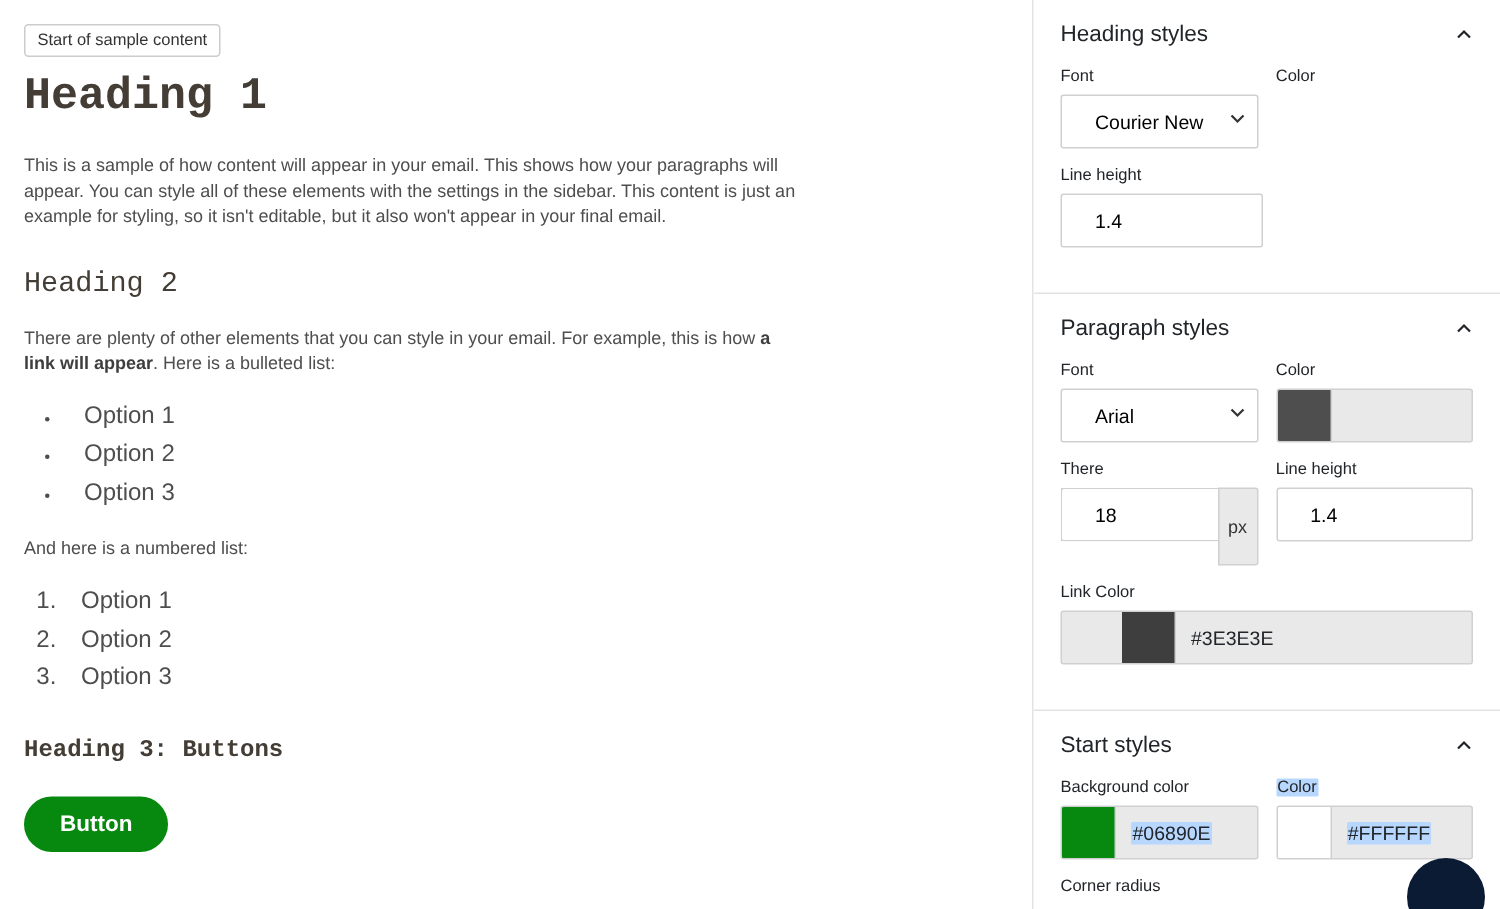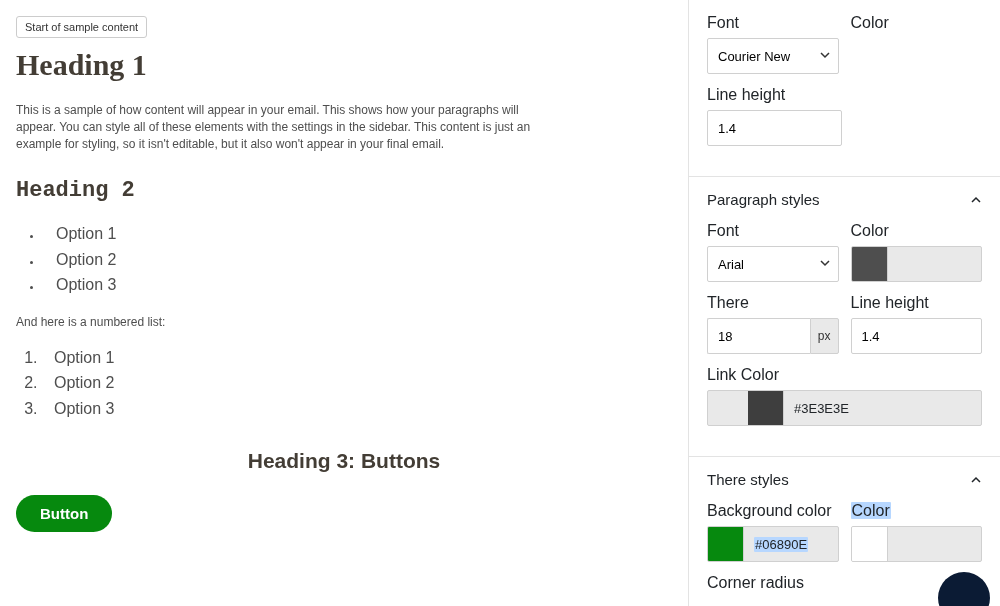--- a/index.html
+++ b/index.html
@@ -2,85 +2,96 @@
 <html><head>
 <meta charset="utf-8">
 <style>
   * { box-sizing: border-box; margin: 0; padding: 0; }
   html, body { width: 1000px; height: 606px; overflow: hidden; font-family: Arial, sans-serif; color: #212529; background: #fff; }
   .app { display: flex; width: 100%; height: 100%; }
 
   
   .preview { flex: 1; padding: 16px 16px 16px 16px; overflow: hidden; position: relative; }
   .tag { display: inline-block; border: 1px solid #ccc; border-radius: 3px; padding: 4px 8px; font-size: 11px; color: #333; background: #fff; margin-bottom: 6px; }
-  .h1 { font-family: Liberation Serif, serif; font-size: 30px; font-weight: bold; color: #433D35; margin-bottom: 16px; line-height: 1.4; }
-  .h2 { font-family: "Courier New", monospace; font-size: 22px; font-weight: bold; color: #433D35; margin-top: 24px; margin-bottom: 14px; line-height: 1.4; }
-  .h3 { font-family: Liberation Sans, sans-serif; font-size: 21px; font-weight: bold; color: #433D35; margin-top: 24px; margin-bottom: 16px; line-height: 1.4; text-align: center; }
+  .h1 { font-family: Liberation Mono, monospace; font-size: 30px; font-weight: bold; color: #433D35; margin-bottom: 16px; line-height: 1.4; }
+  .h2 { font-family: "Courier New", monospace; font-size: 19px; font-weight: normal; color: #433D35; margin-top: 24px; margin-bottom: 14px; line-height: 1.4; }
+  .h3 { font-family: Liberation Mono, monospace; font-size: 16px; font-weight: bold; color: #433D35; margin-top: 24px; margin-bottom: 16px; line-height: 1.4; }
   .p { font-family: Arial, sans-serif; font-size: 12px; color: #4E4E4E; line-height: 1.4; margin-bottom: 4px; max-width: 520px; }
   .p .link { color: #3E3E3E; font-weight: bold; }
   ul.bullets, ol.numbers { margin: 14px 0 16px 26px; font-size: 16px; color: #4E4E4E; line-height: 1.6; }
   ul.bullets li { list-style: disc; padding-left: 14px; margin-left: 0; }
   ul.bullets li::marker { font-size: 9px; }
   ol.numbers li { padding-left: 12px; }
   .button { display: inline-block; background: #06890E; color: #fff; border: none; border-radius: 20px; padding: 10px 24px; font-weight: bold; font-size: 15px; cursor: pointer; margin-top: 4px; }
 
   
   .sidebar { width: 312px; border-left: 1px solid #e3e3e3; background: #fff; overflow-y: auto; font-family: -apple-system, 'Segoe UI', Arial, sans-serif; }
   .section { border-bottom: 1px solid #e3e3e3; padding: 14px 18px 18px 18px; }
   .section-head { display: flex; align-items: center; justify-content: space-between; cursor: pointer; margin-bottom: 14px; }
   .section-title { font-size: 15px; color: #212529; }
   .chevron { width: 12px; height: 12px; }
   .chevron svg { width: 12px; height: 12px; display: block; stroke: #212529; }
   .row { display: flex; gap: 12px; margin-bottom: 12px; }
   .field { flex: 1; min-width: 0; }
-  .label { font-size: 16px; color: #212529; margin-bottom: 6px; display: block; }
-  .input, .select { width: 100%; height: 36px; border: 1px solid #d0d0d0; border-radius: 2px; padding: 0 10px; font-size: 13px; background: #fff; font-family: inherit; }
+  .label { font-size: 11px; color: #212529; margin-bottom: 6px; display: block; }
+  .input, .select { width: 100%; height: 36px; border: 1px solid #d0d0d0; border-radius: 2px; padding: 0 22px; font-size: 13px; background: #fff; font-family: inherit; }
   .select-wrap { position: relative; }
   .select-wrap .select { padding-right: 28px; appearance: none; }
   .select-caret { position: absolute; right: 8px; top: 50%; transform: translateY(-50%); pointer-events: none; }
   .select-caret svg { width: 12px; height: 12px; stroke: #333; }
   .size-group { display: flex; }
   .size-group .input { border-right: none; border-top-right-radius: 0; border-bottom-right-radius: 0; }
-  .unit { width: 38px; height: 36px; border: 1px solid #d0d0d0; border-left: 1px solid #d0d0d0; background: #e9e9e9; display: flex; align-items: center; justify-content: center; font-size: 12px; color: #333; border-top-right-radius: 2px; border-bottom-right-radius: 2px; }
+  .unit { width: 38px; height: 52px; border: 1px solid #d0d0d0; border-left: 1px solid #d0d0d0; background: #e9e9e9; display: flex; align-items: center; justify-content: center; font-size: 12px; color: #333; border-top-right-radius: 2px; border-bottom-right-radius: 2px; }
   .swatch-field { display: flex; height: 36px; border: 1px solid #d0d0d0; border-radius: 2px; background: #e9e9e9; overflow: hidden; cursor: pointer; }
   .swatch-field.full { width: 100%; padding-left: 40px; }
   .swatch { width: 36px; height: 100%; border-right: 1px solid #d0d0d0; }
   .swatch-code { flex: 1; padding: 0 10px; display: flex; align-items: center; font-size: 13px; color: #212529; }
   .highlight { background: #b7d7ff; border-radius: 1px; padding: 0 1px; }
 
   .floating-fab { position: fixed; right: 10px; bottom: -18px; width: 52px; height: 52px; border-radius: 50%; background: #0b1b34; }
 </style>
 </head>
 <body>
 
 <div class="app">
 
   <div class="preview">
     <div class="tag">Start of sample content</div>
     <div class="h1">Heading 1</div>
     <p class="p">This is a sample of how content will appear in your email. This shows how your paragraphs will appear. You can style all of these elements with the settings in the sidebar. This content is just an example for styling, so it isn't editable, but it also won't appear in your final email.</p>
     <div class="h2">Heading 2</div>
+    <p class="p">
+      <span>There are plenty of other elements that you can style in your email. For example, this is how </span><span class="link">a link will appear</span><span>. Here is a bulleted list:</span>
+    </p>
     <ul class="bullets">
       <li>Option 1</li>
       <li>Option 2</li>
       <li>Option 3</li>
     </ul>
     <p class="p">And here is a numbered list:</p>
     <ol class="numbers">
       <li>Option 1</li>
       <li>Option 2</li>
       <li>Option 3</li>
     </ol>
     <div class="h3">Heading 3: Buttons</div>
     <button class="button">Button</button>
   </div>
 
   <div class="sidebar">
 
     <div class="section">
+      <div class="section-head">
+        <span class="section-title">Heading styles</span>
+        <span class="chevron">
+            <svg viewBox="0 0 12 12" fill="none" stroke-width="1.5">
+              <polyline points="2,8 6,4 10,8"></polyline>
+            </svg>
+          </span>
+      </div>
       <div class="row">
         <div class="field">
           <span class="label">Font</span>
           <div class="select-wrap">
             <input class="select" readonly="" value="Courier New" style="">
             <span class="select-caret"><svg viewBox="0 0 12 12" fill="none" stroke-width="1.5">
                   <polyline points="2,4 6,8 10,4"></polyline>
                 </svg></span>
           </div>
         </div>
@@ -141,41 +152,44 @@
           <div class="swatch-field full">
             <div class="swatch" style="background:#3E3E3E"></div>
             <div class="swatch-code">#3E3E3E</div>
           </div>
         </div>
       </div>
     </div>
 
     <div class="section" style="border-bottom:none">
       <div class="section-head">
-        <span class="section-title">There styles</span>
+        <span class="section-title">Start styles</span>
         <span class="chevron">
             <svg viewBox="0 0 12 12" fill="none" stroke-width="1.5">
               <polyline points="2,8 6,4 10,8"></polyline>
             </svg>
           </span>
       </div>
       <div class="row">
         <div class="field">
           <span class="label">Background color</span>
           <div class="swatch-field">
             <div class="swatch" style="background:#06890E"></div>
             <div class="swatch-code">
                 <span class="highlight">#06890E</span>
               </div>
           </div>
         </div>
         <div class="field">
           <span class="label"><span class="highlight">Color</span></span>
           <div class="swatch-field">
             <div class="swatch" style="background:#FFFFFF"></div>
+            <div class="swatch-code">
+                <span class="highlight">#FFFFFF</span>
+              </div>
           </div>
         </div>
       </div>
       <div class="row">
         <div class="field">
           <span class="label">Corner radius</span>
 
         </div>
       </div>
     </div>

